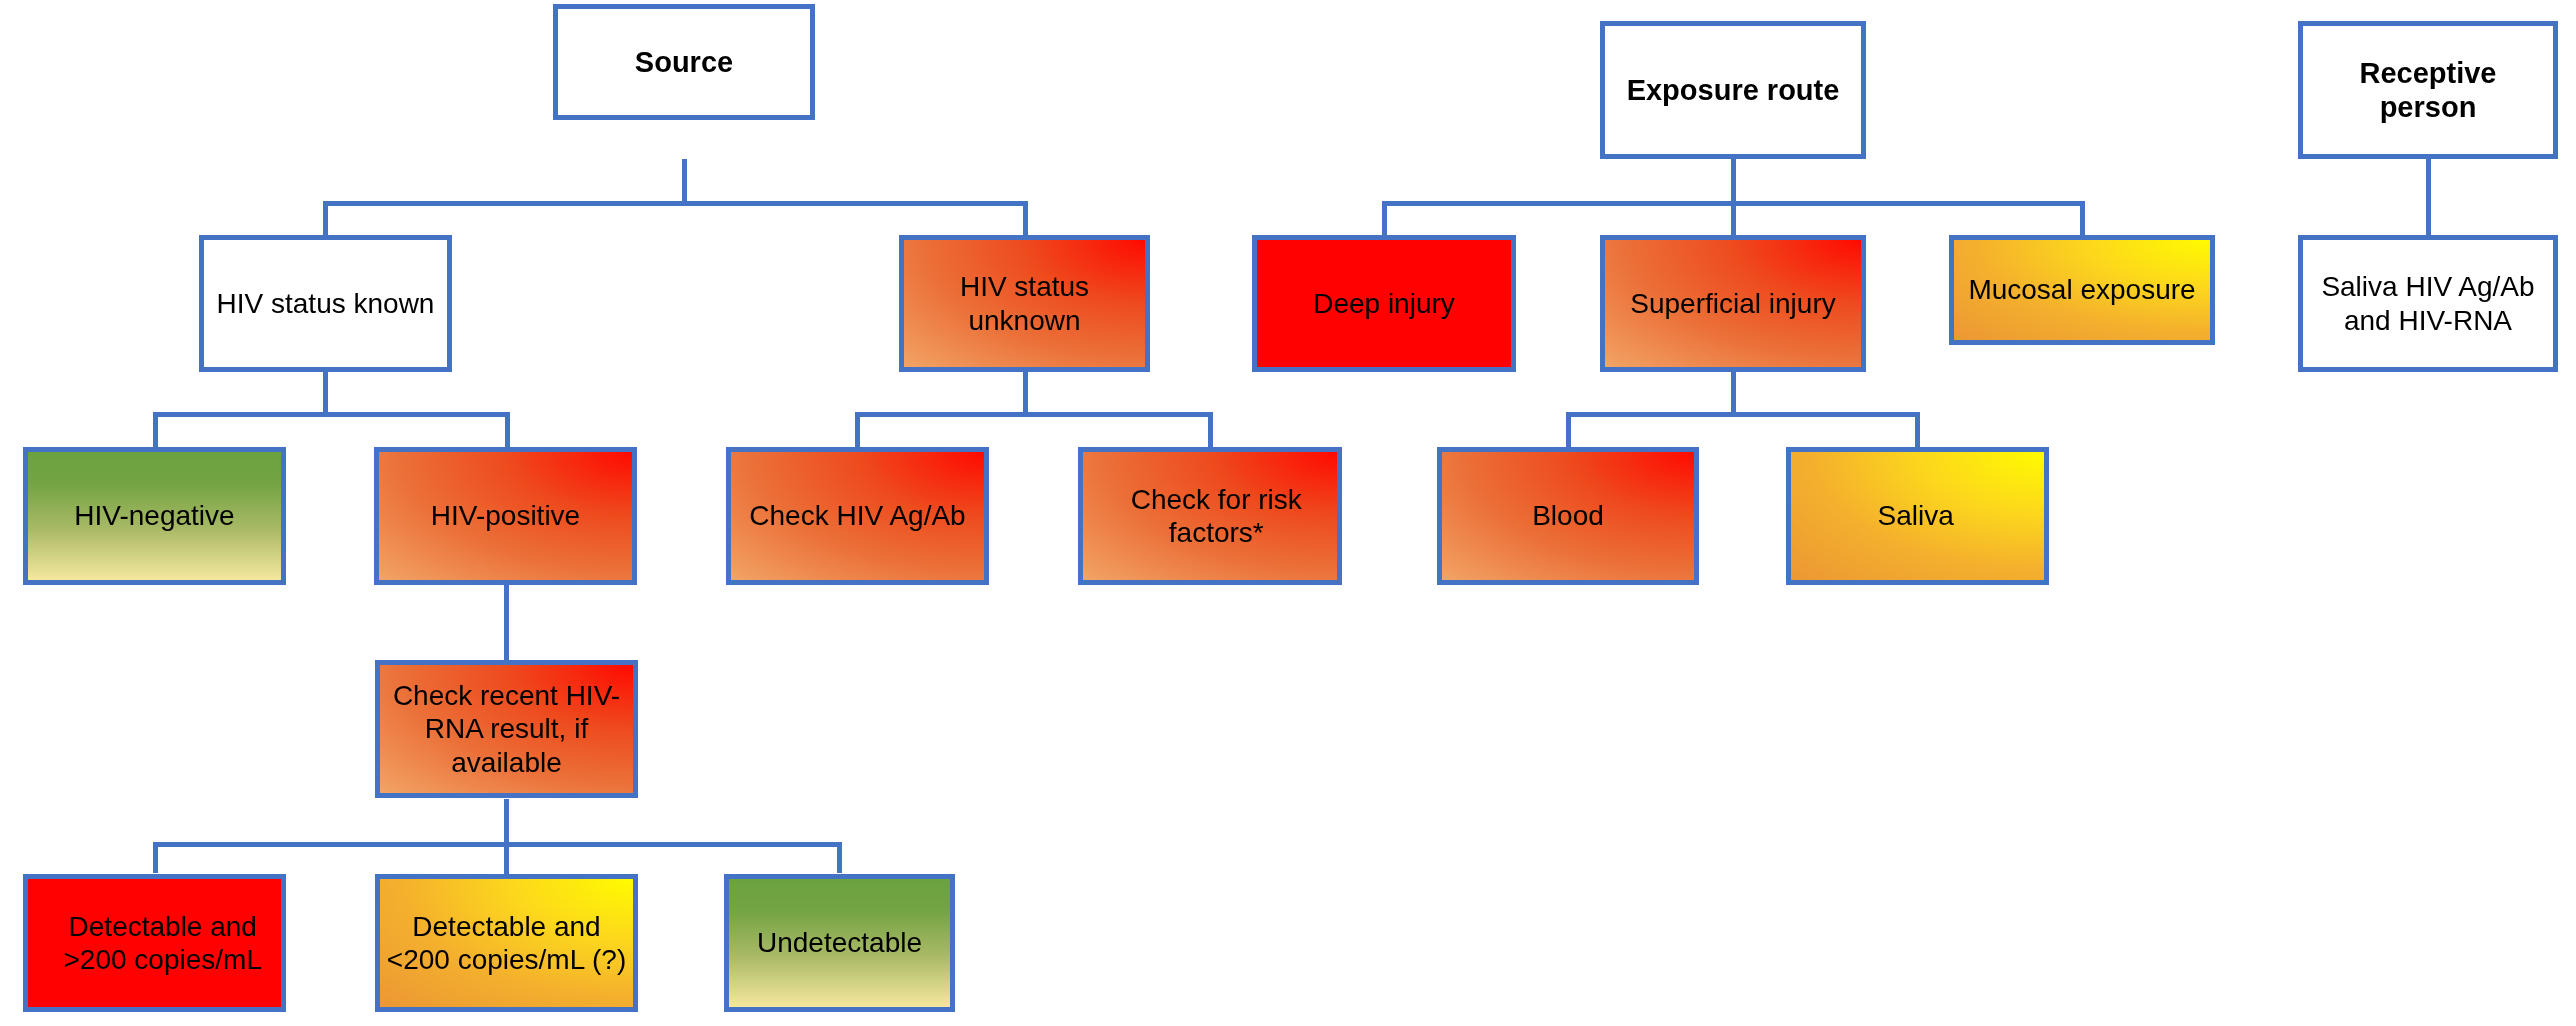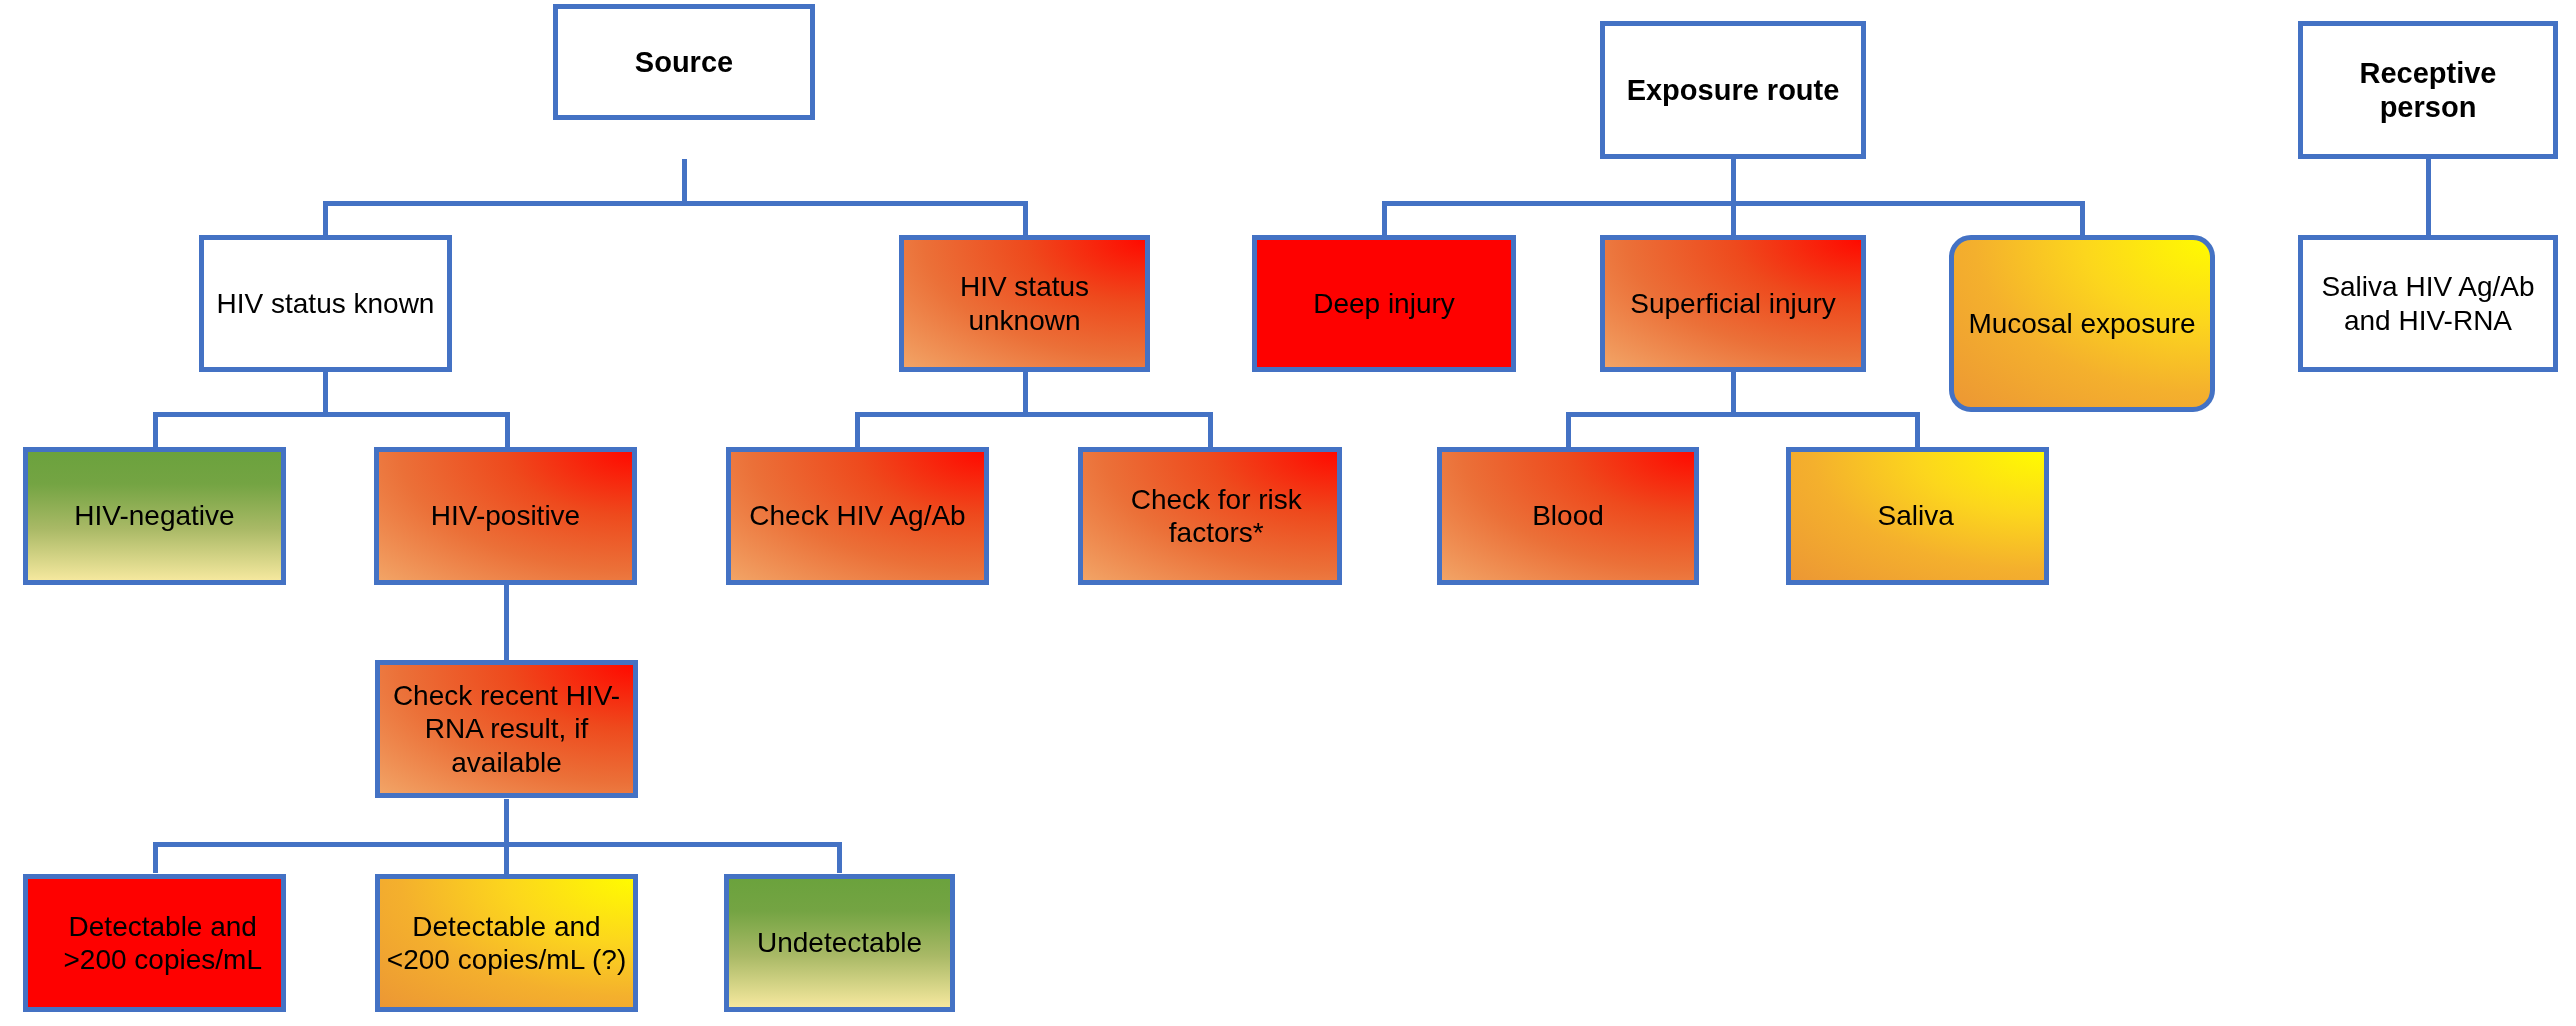--- a/index.html
+++ b/index.html
@@ -105,21 +105,21 @@
   <div class="node bg-orangered" style="left:726px; top:447px; width:263px; height:138px;">Check HIV Ag/Ab</div>
 
   <div class="node bg-orangered" style="left:1078px; top:447px; width:264px; height:138px;padding-left:24px;">Check for risk factors*</div>
 
   <div class="node bg-white hdr" style="left:1600px; top:21px; width:266px; height:138px;">Exposure route</div>
 
   <div class="node bg-red" style="left:1252px; top:235px; width:264px; height:137px;">Deep injury</div>
 
   <div class="node bg-orangered" style="left:1600px; top:235px; width:266px; height:137px;">Superficial injury</div>
 
-  <div class="node bg-orangeyellow" style="left:1949px; top:235px; width:266px; height:177px;border-radius:22px;">Mucosal exposure</div>
+  <div class="node bg-orangeyellow" style="left:1949px; top:235px; width:266px; height:110px;">Mucosal exposure</div>
 
   <div class="node bg-orangered" style="left:1437px; top:447px; width:262px; height:138px;">Blood</div>
 
   <div class="node bg-orangeyellow" style="left:1786px; top:447px; width:263px; height:138px;padding-left:8px;">Saliva</div>
 
   <div class="node bg-white hdr" style="left:2298px; top:21px; width:260px; height:138px;">Receptive person</div>
 
   <div class="node bg-white" style="left:2298px; top:235px; width:260px; height:137px;">Saliva HIV Ag/Ab and HIV-RNA</div>
 
 </div>

